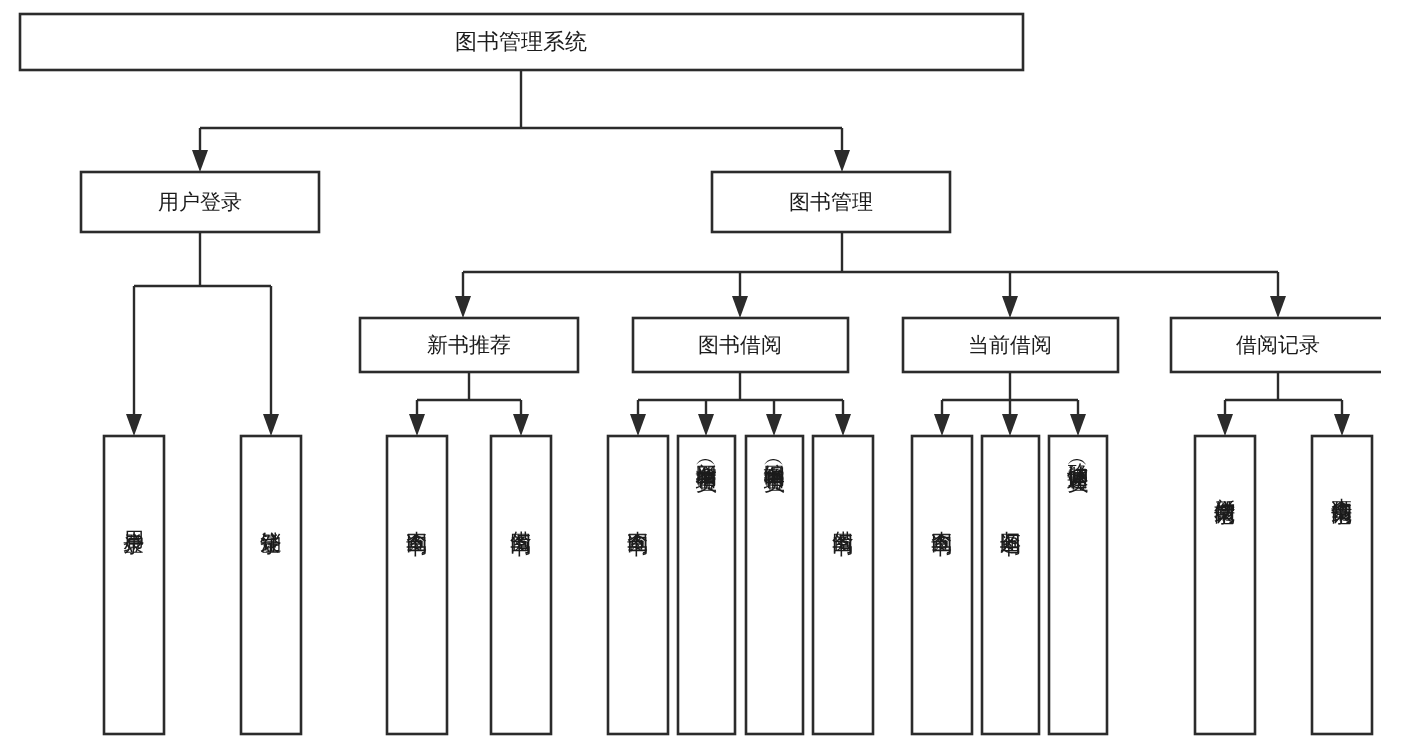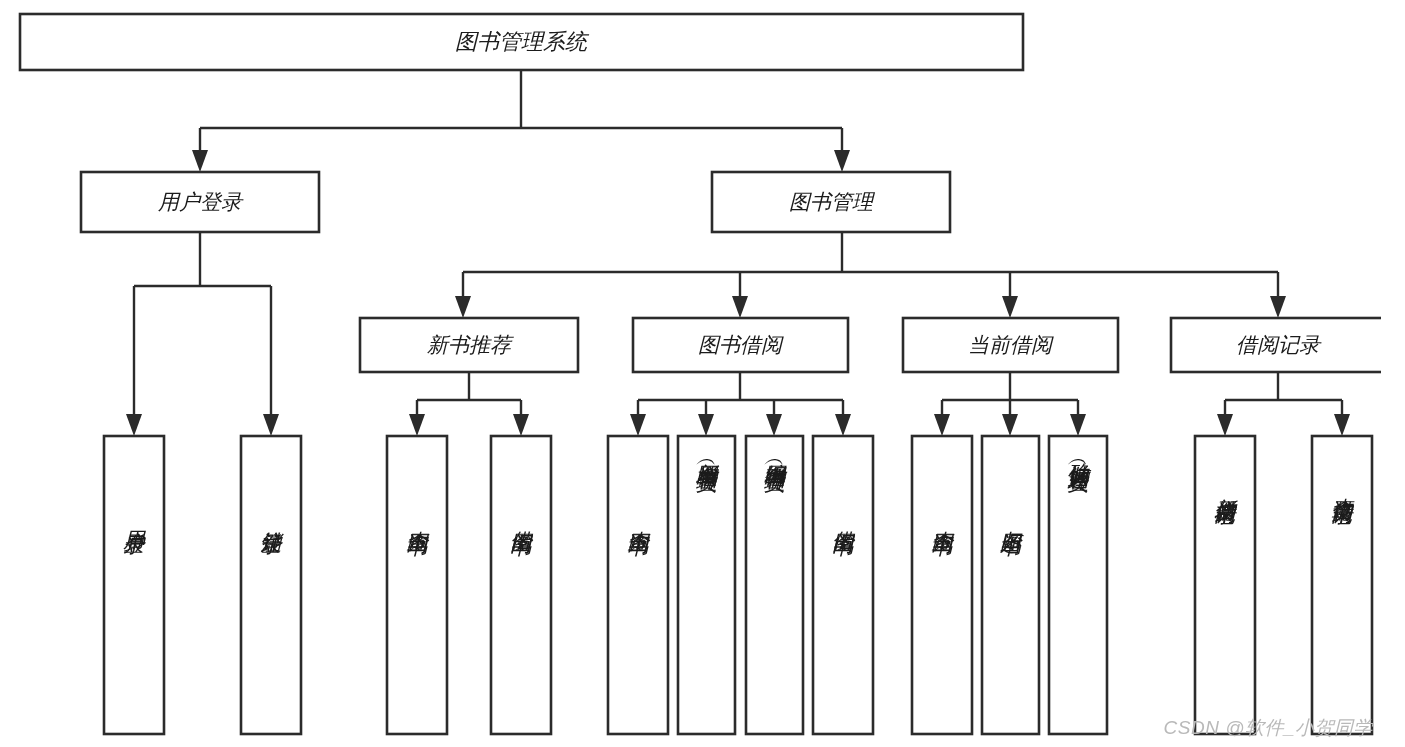--- a/index.html
+++ b/index.html
@@ -9,21 +9,20 @@
   }
   body {
     font-family: "Liberation Sans", "DejaVu Sans", sans-serif;
   }
   #diagram-root {
     position: relative;
     width: 1381px;
     height: 747px;
     background: #ffffff;
     overflow: hidden;
-    font-style: italic;
   }
   svg#flowchart {
     position: absolute;
     top: 0;
     left: 0;
     width: 1405px;
     height: 747px;
     display: block;
   }
   .node-rect {
@@ -273,15 +272,14 @@
   <div class="vlabel-wrap" style="left:1049px; top:436px; width:58px; height:298px;">
     <span class="vlabel" style="margin-top:10px;">确认归还（管理员）</span>
   </div>
   <div class="vlabel-wrap" style="left:1195px; top:436px; width:60px; height:298px;">
     <span class="vlabel" style="margin-top:45px;">新增借阅记录</span>
   </div>
   <div class="vlabel-wrap" style="left:1312px; top:436px; width:60px; height:298px;">
     <span class="vlabel" style="margin-top:45px;">查询借阅记录</span>
   </div>
 
-  <div class="watermark">CSDN @软件_小贺同学</div>
 
 </div>
 
 </body></html>

